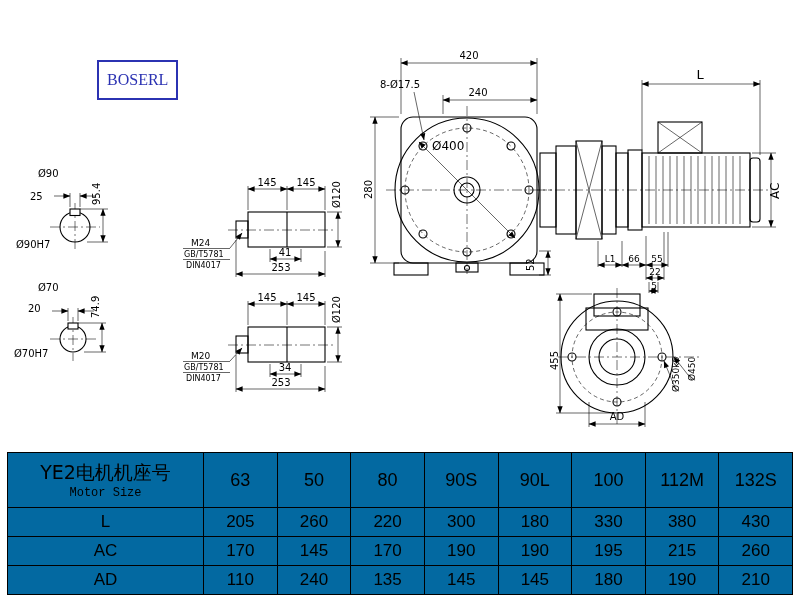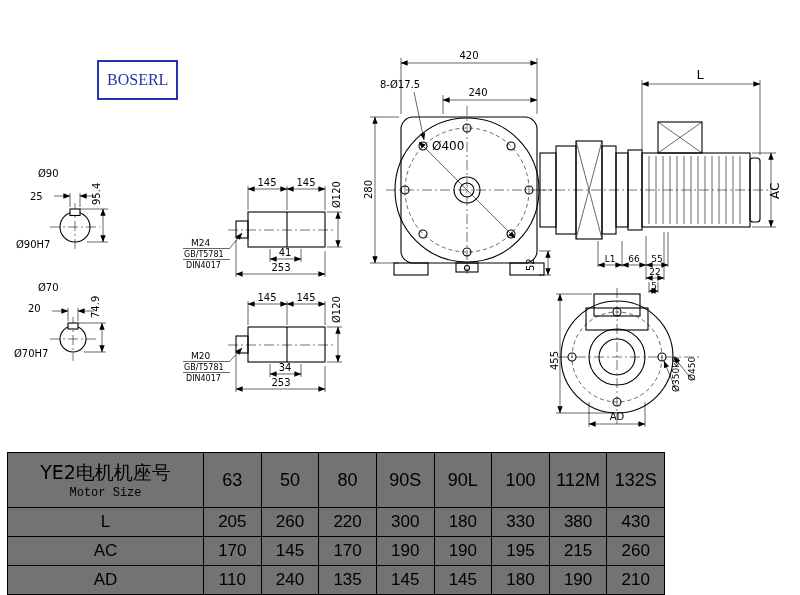--- a/index.html
+++ b/index.html
@@ -12,22 +12,22 @@
         padding:8px 8px;background:#fff;margin-left:31px;}
   #drawing{position:absolute;left:0;top:0;}
   svg text{font-family:"DejaVu Sans",sans-serif;font-size:10px;fill:#000;}
   svg .t8{font-size:8px;} svg .t9{font-size:9px;} svg .t12{font-size:12px;} svg .t13{font-size:13px;}
   svg .mid{text-anchor:middle;}
   .ol{stroke:#000;stroke-width:1.1;fill:none;}
   .fw{fill:#fff;}
   .thin{stroke:#000;stroke-width:0.6;fill:none;}
   .cl{stroke:#000;stroke-width:0.55;fill:none;stroke-dasharray:10 3 2 3;}
   .bd{stroke:#000;stroke-width:0.6;fill:none;stroke-dasharray:4 3;}
-  #spec-table{position:absolute;left:7px;top:452px;width:658px;border-collapse:collapse;
-              table-layout:fixed;background:#737373;}
+  #spec-table{position:absolute;left:7px;top:452px;width:786px;border-collapse:collapse;
+              table-layout:fixed;background:#0369a1;}
   #spec-table td{border:1px solid #000;text-align:center;vertical-align:middle;
                  font-size:17px;height:28px;padding:0;overflow:hidden;}
   #spec-table tr.hdr td{height:54px;font-size:18px;}
   .cn{font-size:19px;font-family:"DejaVu Sans",sans-serif;}
   .en{font-family:"Liberation Mono",monospace;font-size:12px;}
   .rowlab{font-size:18px;}
 </style>
 </head>
 <body>
 

